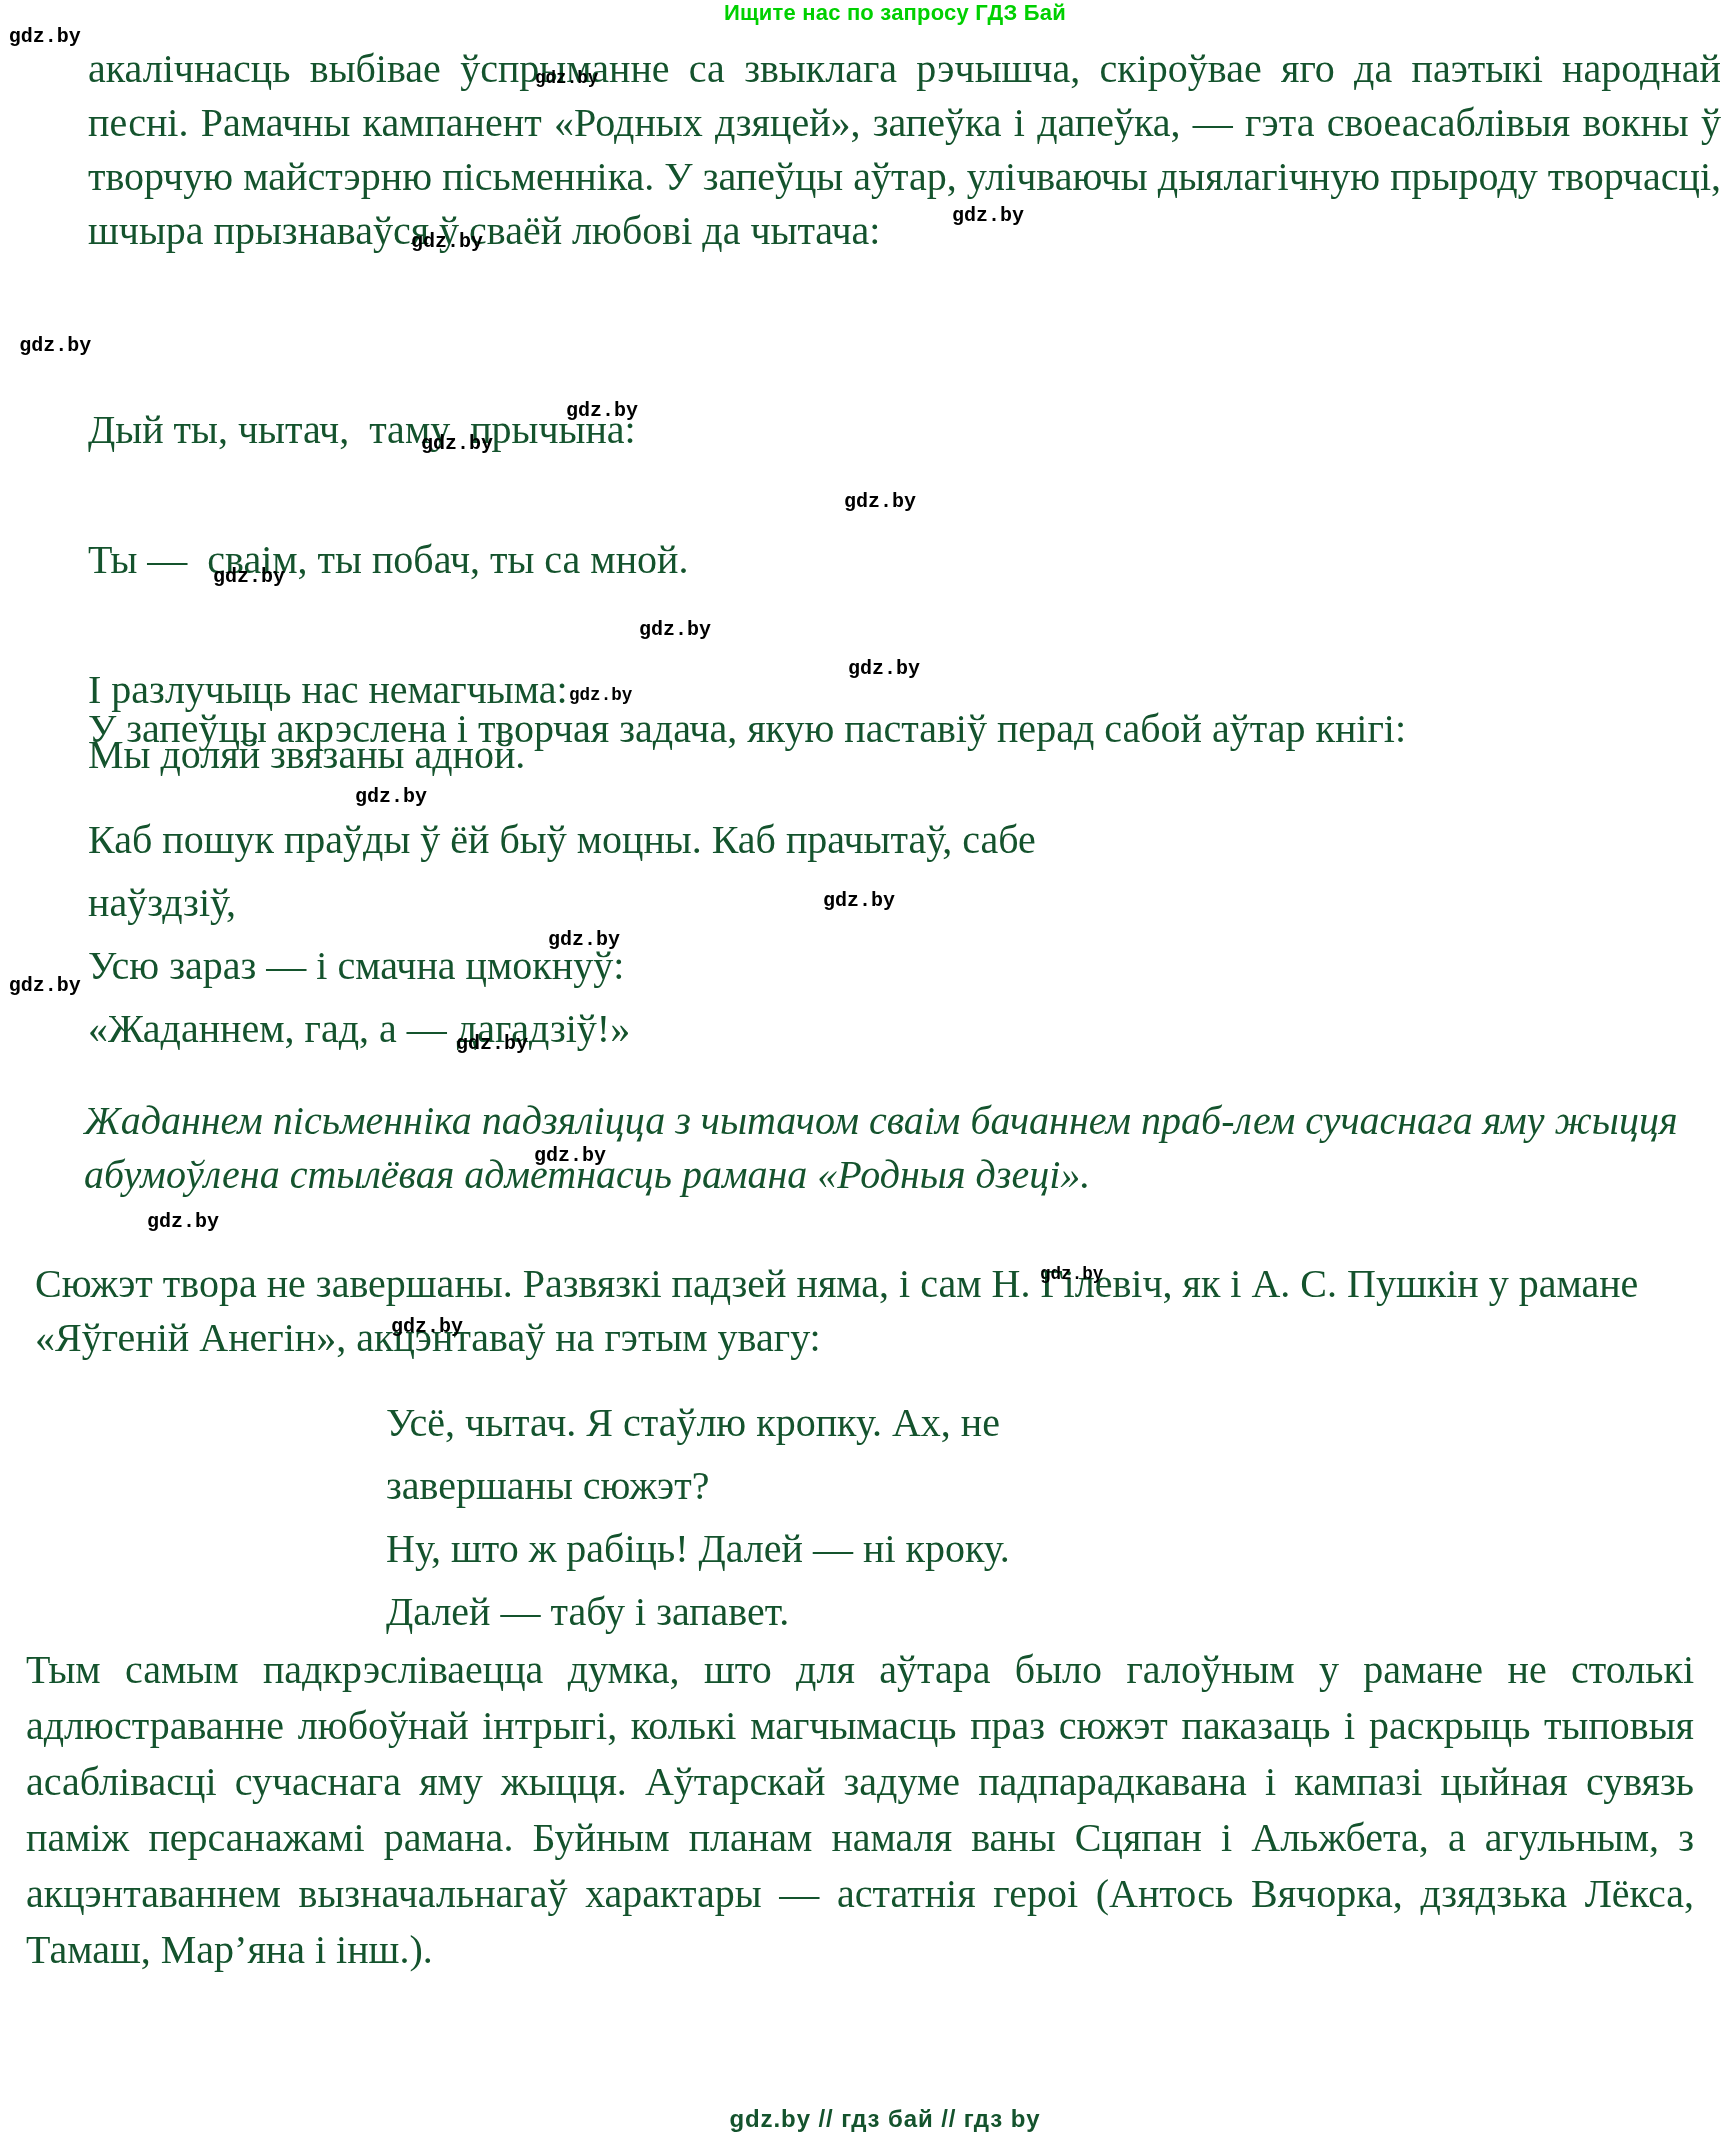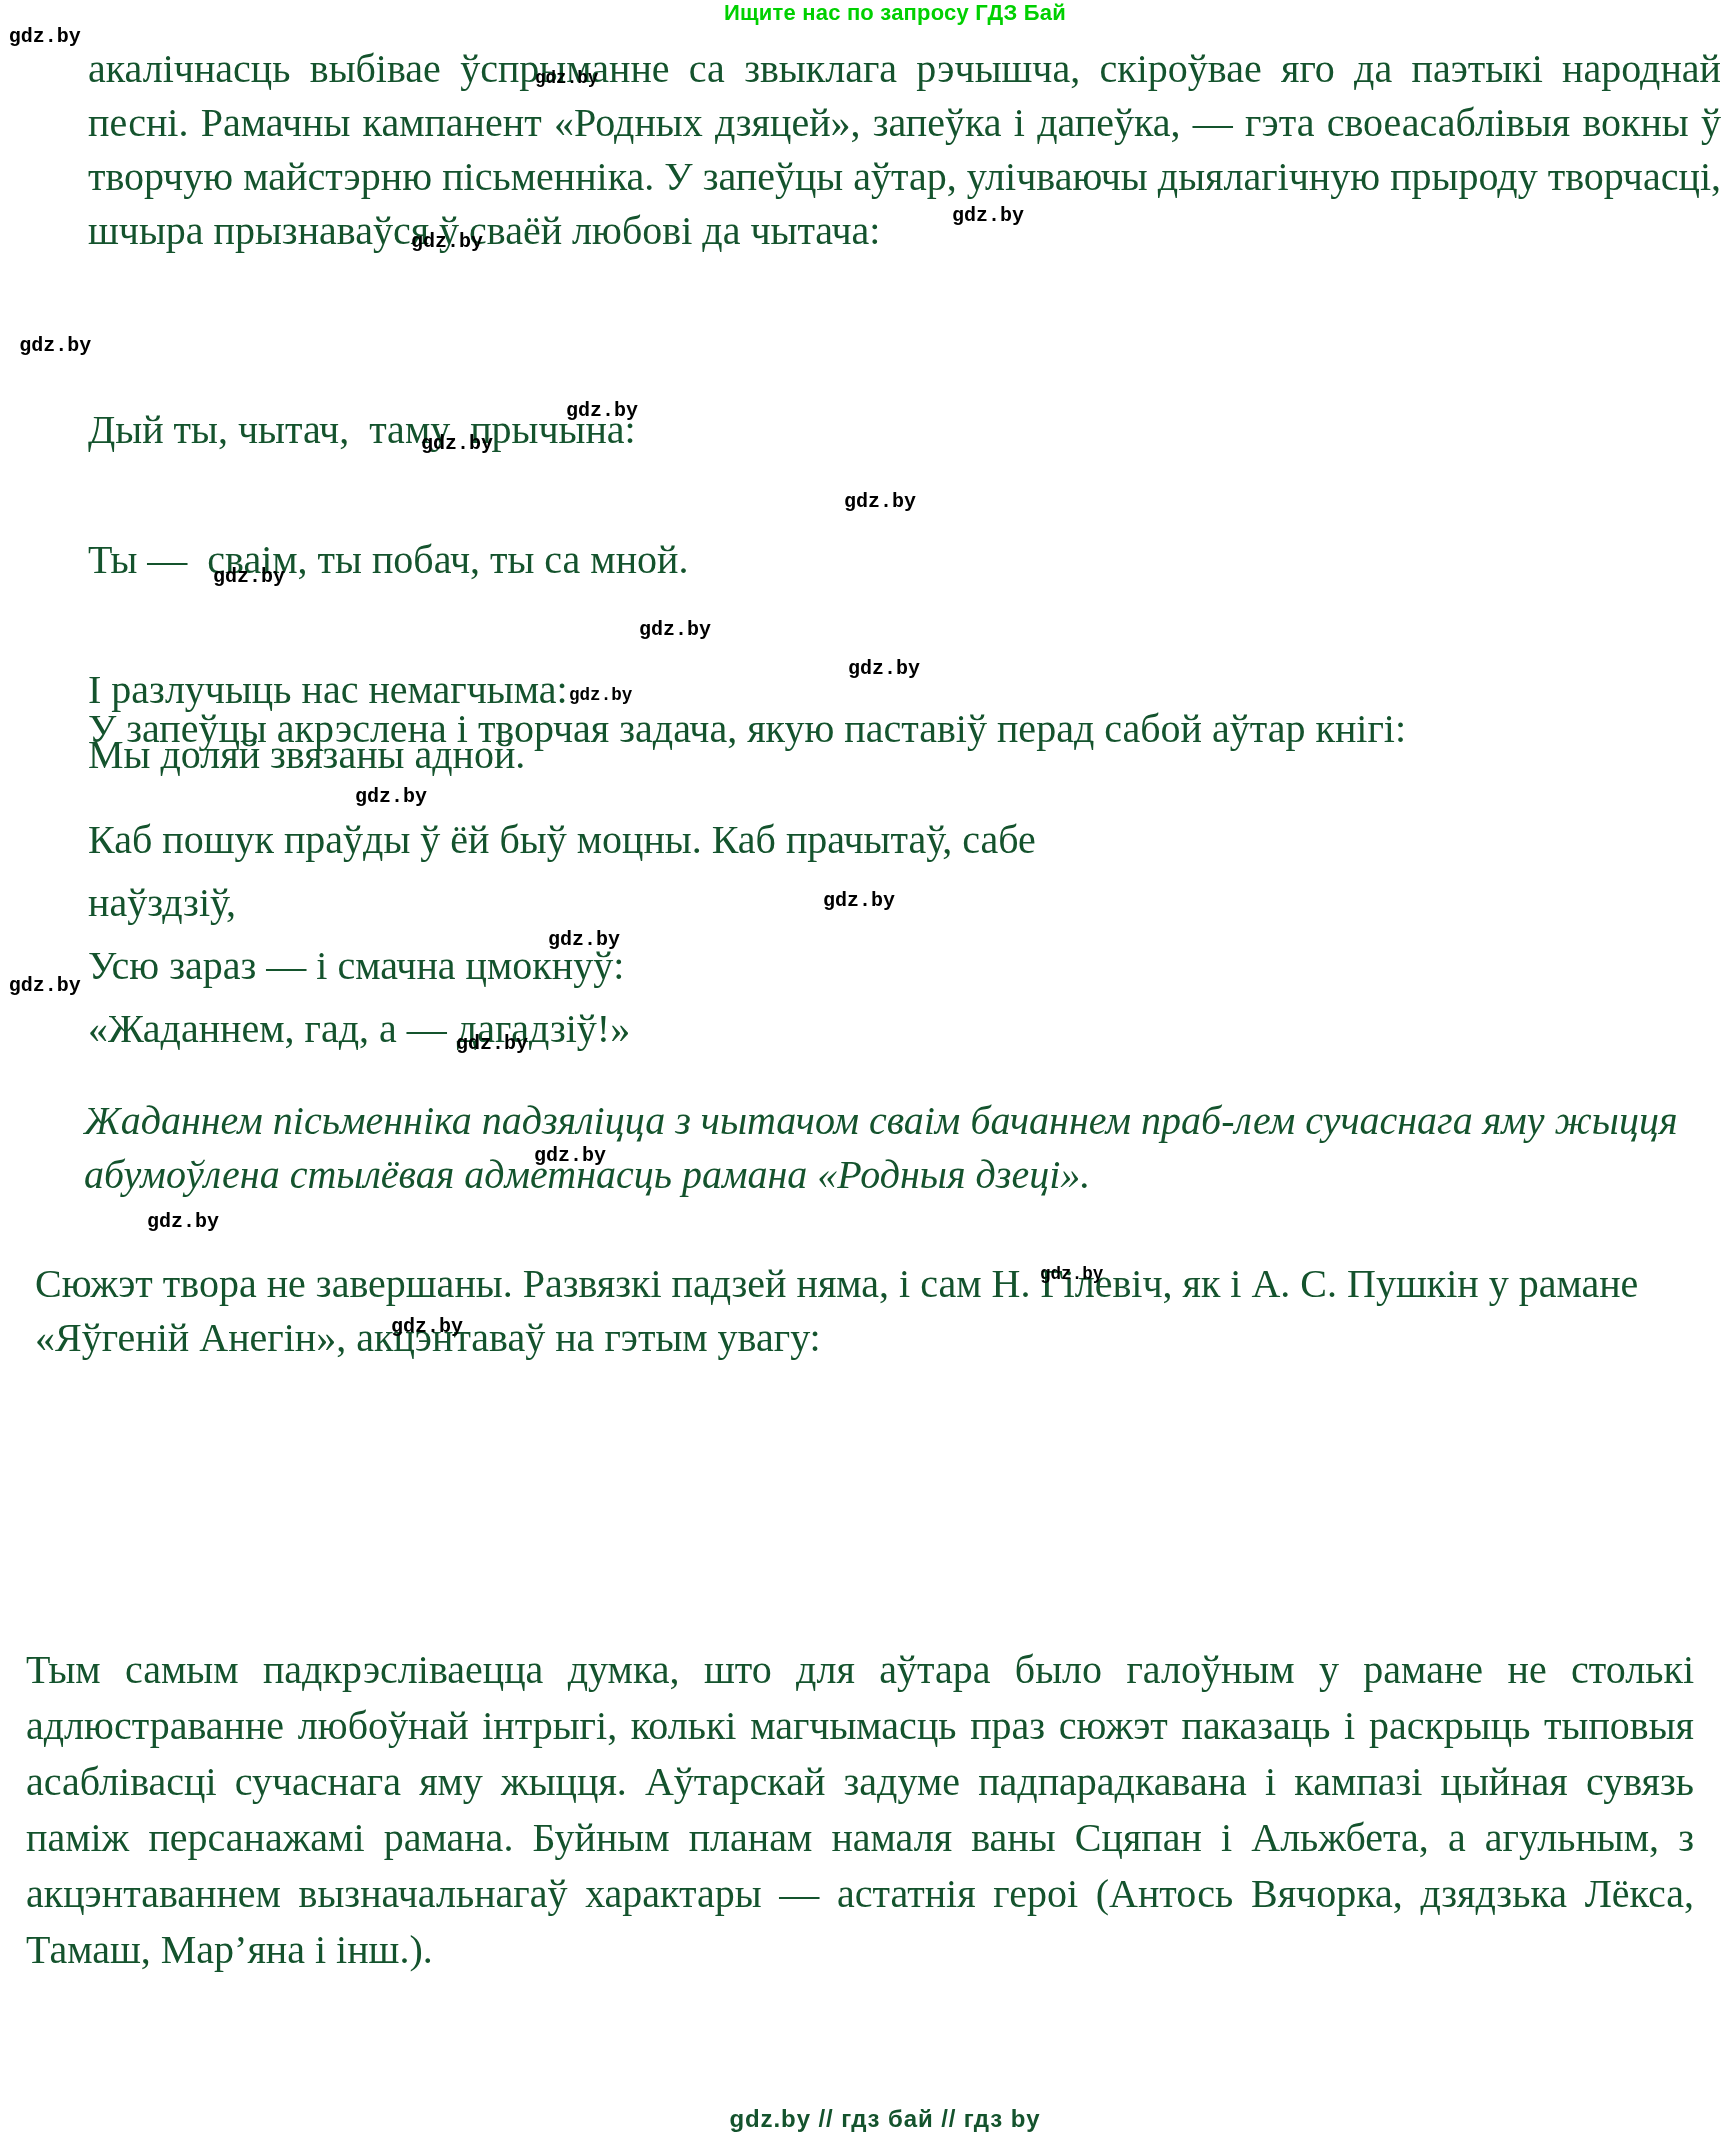--- a/index.html
+++ b/index.html
@@ -103,20 +103,24 @@
 
   <div class="txt verse-2">Каб пошук праўды ў ёй быў моцны. Каб прачытаў, сабе
 наўздзіў,
 Усю зараз — і смачна цмокнуў:
 «Жаданнем, гад, а — дагадзіў!»</div>
 
   <div class="txt blk-style">Жаданнем пісьменніка падзяліцца з чытачом сваім бачаннем праб-лем сучаснага яму жыцця абумоўлена стылёвая адметнасць рамана «Родныя дзеці».</div>
 
   <div class="txt blk-plot">Сюжэт твора не завершаны. Развязкі падзей няма, і сам Н. Гілевіч, як і А. С. Пушкін у рамане «Яўгеній Анегін», акцэнтаваў на гэтым увагу:</div>
 
+  <div class="txt verse-3">Усё, чытач. Я стаўлю кропку. Ах, не
+завершаны сюжэт?
+Ну, што ж рабіць! Далей — ні кроку.
+Далей — табу і запавет.</div>
 
   <div class="txt blk-final justified">Тым самым падкрэсліваецца думка, што для аўтара было галоўным у рамане не столькі адлюстраванне любоўнай інтрыгі, колькі магчымасць праз сюжэт паказаць і раскрыць тыповыя асаблівасці сучаснага яму жыцця. Аўтарскай задуме падпарадкавана і кампазі цыйная сувязь паміж персанажамі рамана. Буйным планам намаля ваны Сцяпан і Альжбета, а агульным, з акцэнтаваннем вызначальнагаў характары — астатнія героі (Антось Вячорка, дзядзька Лёкса, Тамаш, Мар’яна і інш.).</div>
 
   <div id="watermark-layer">
       <div class="wm" style="left: 8.8px; top: 24.6px; font-size: 20px;">gdz.by</div>
       <div class="wm" style="left: 535px; top: 68px; font-size: 17.6px;">gdz.by</div>
       <div class="wm" style="left: 952px; top: 204px; font-size: 20px;">gdz.by</div>
       <div class="wm" style="left: 411px; top: 230px; font-size: 20px;">gdz.by</div>
       <div class="wm" style="left: 19.3px; top: 334px; font-size: 20px;">gdz.by</div>
       <div class="wm" style="left: 566px; top: 399px; font-size: 20px;">gdz.by</div>

